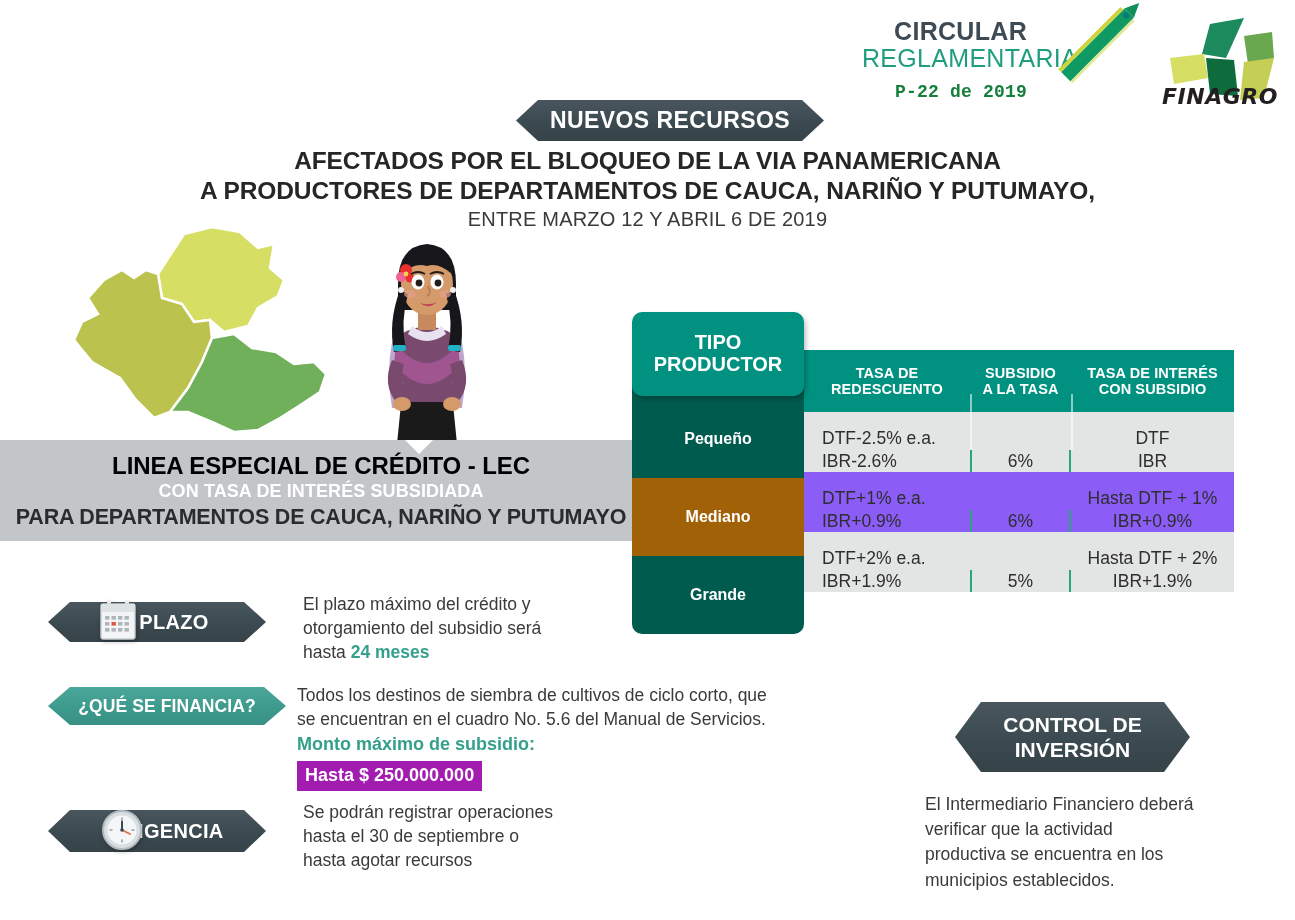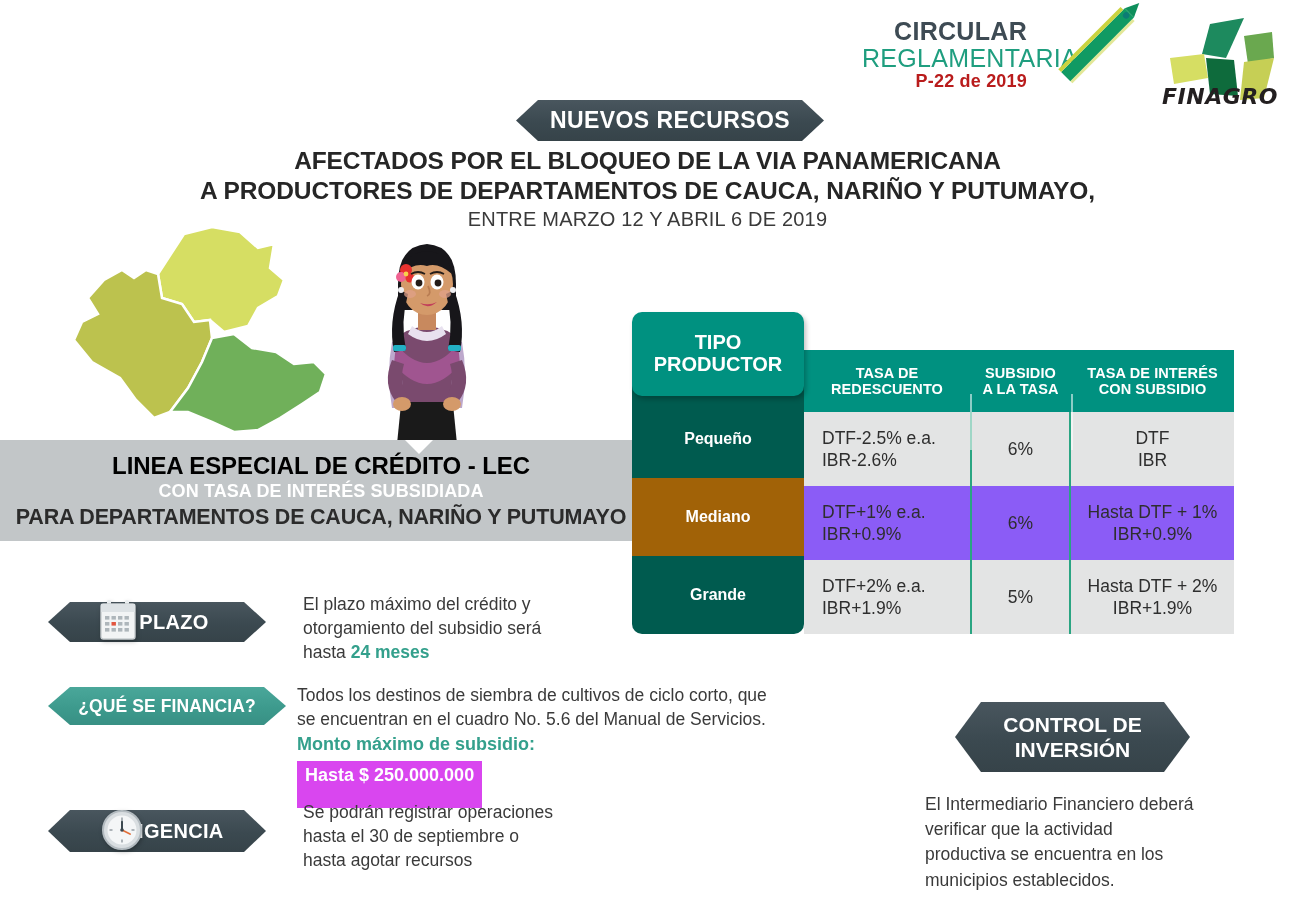--- a/index.html
+++ b/index.html
@@ -10,21 +10,21 @@
     color:#2d2d2d;
     overflow:hidden;
     position:relative;
   }
   .stage{position:relative;width:1295px;height:920px;overflow:hidden;}
 
   
   .circ-block{position:absolute;left:862px;top:18px;width:165px;text-align:right;line-height:1.06;}
   .circ-1{font-size:25px;font-weight:bold;color:#3e4b54;letter-spacing:.3px;}
   .circ-2{font-size:25px;font-weight:normal;color:#1f9e7f;letter-spacing:.3px;}
-  .circ-3{font-size:18px;font-weight:bold;color:#b91c1c;letter-spacing:.2px;margin-top:1px;}
+  .circ-3{font-size:18px;font-weight:bold;color:#15803d;letter-spacing:.2px;margin-top:12px;font-family:Liberation Mono, monospace;}
 
   .pencil{position:absolute;left:1040px;top:-4px;width:120px;height:95px;}
   .logo-fin{position:absolute;left:1152px;top:14px;width:132px;height:104px;}
   .logo-word{position:absolute;left:1160px;top:84px;width:120px;text-align:center;
     font-family:"DejaVu Sans", sans-serif;font-style:italic;font-weight:bold;
     font-size:22px;letter-spacing:.5px;color:#231f20;}
 
   
   .ribbon{
     position:absolute;display:flex;align-items:center;justify-content:center;
@@ -80,33 +80,33 @@
   .hdr{position:absolute;left:174px;top:38px;width:430px;height:62px;background:#009180;
     display:flex;z-index:1;}
   .hdr-c{display:flex;align-items:center;justify-content:center;text-align:center;
     color:#fff;font-weight:bold;font-size:14.5px;line-height:1.12;letter-spacing:.1px;}
   .hdr-c.c1{width:166px;}
   .hdr-c.c2{width:101px;}
   .hdr-c.c3{width:163px;}
   .hdr-div{position:absolute;top:44px;width:2px;height:56px;background:#ffffff;opacity:.55;}
 
   .body{position:absolute;left:174px;top:100px;width:430px;height:222px;}
-  .trow{display:flex;height:74px;}
+  .trow{display:flex;height:60px;align-items:flex-end;}
   .trow.even{background:#e3e4e4;}
   .trow.odd{background:#8b5cf6;}
   .tcell{display:flex;flex-direction:column;align-items:center;justify-content:center;
     font-size:17.5px;color:#2e2e2e;line-height:1.28;text-align:center;box-sizing:border-box;}
   .tcell.c1{width:166px;align-items:flex-start;padding-left:18px;}
   .tcell.c2{width:101px;border-left:2px solid #2aa582;border-right:2px solid #2aa582;}
   .tcell.c3{width:163px;}
 
   
   .blk-txt{position:absolute;font-size:17.5px;color:#3a3a3a;line-height:1.38;}
   .b-teal{color:#34a08c;font-weight:bold;}
-  .b-hl{display:inline-block;background:#d946ef;color:#fff;font-weight:bold;padding:2px 8px 20px;}
+  .b-hl{display:inline-block;background:#a21caf;color:#fff;font-weight:bold;padding:2px 8px 3px;}
 
   .rib-plazo{left:48px;top:602px;width:218px;height:40px;font-size:20px;letter-spacing:.3px;
     padding-left:34px;box-sizing:border-box;}
   .rib-que{left:48px;top:687px;width:238px;height:38px;font-size:17.5px;letter-spacing:.1px;}
   .rib-vig{left:48px;top:810px;width:218px;height:42px;font-size:20px;letter-spacing:.3px;
     padding-left:34px;box-sizing:border-box;}
 
   .ico-cal{position:absolute;left:98px;top:598px;width:40px;height:44px;z-index:5;
     filter:drop-shadow(1px 2px 2px rgba(0,0,0,.25));}
   .ico-clock{position:absolute;left:100px;top:808px;width:44px;height:44px;z-index:5;

